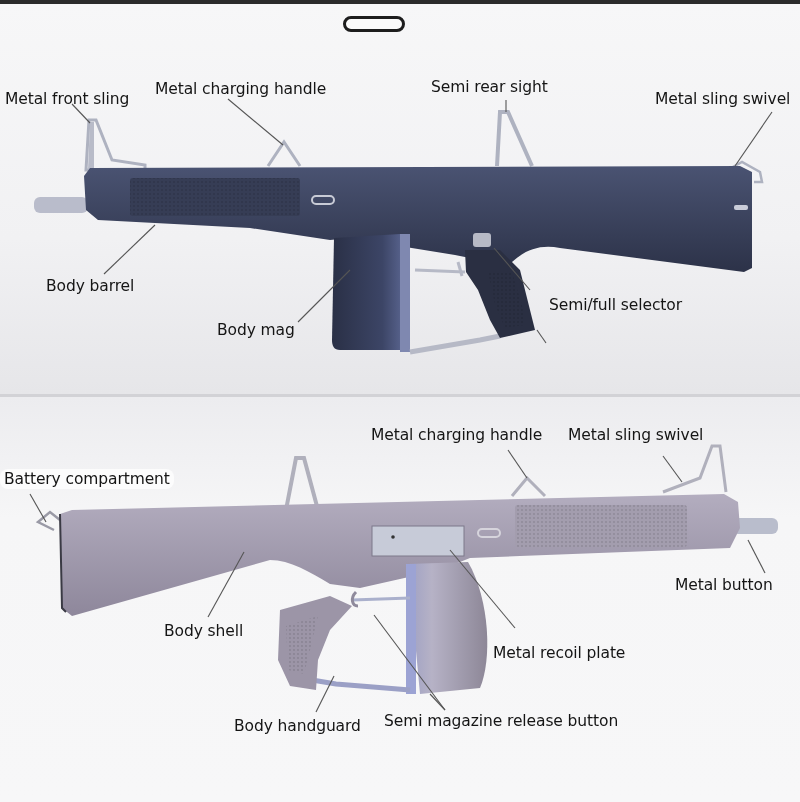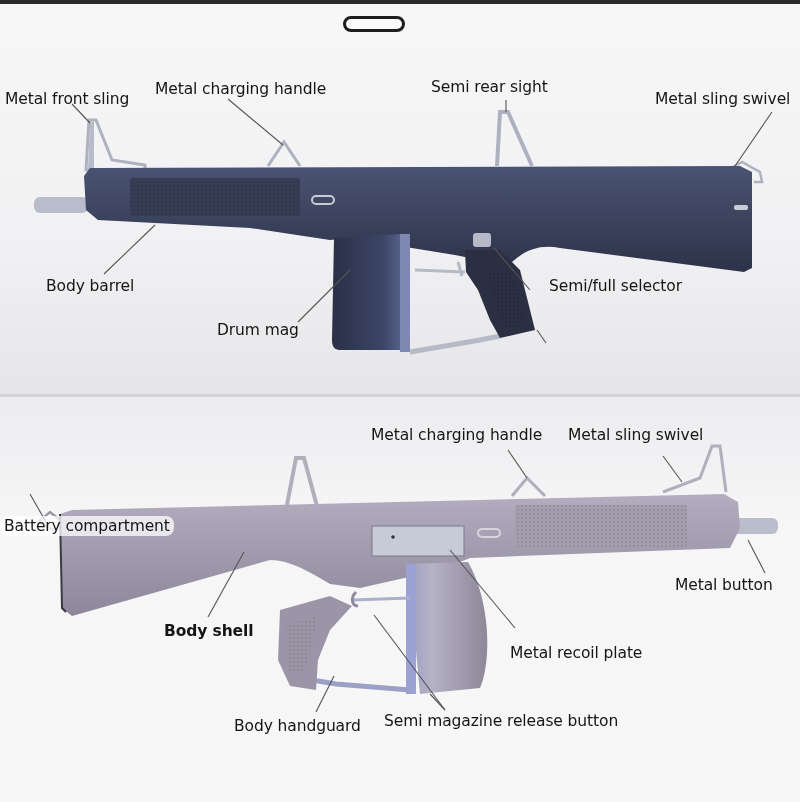--- a/index.html
+++ b/index.html
@@ -144,23 +144,23 @@
     <line x1="445" y1="710" x2="374" y2="615"></line>
     <line x1="445" y1="710" x2="430" y2="694"></line>
   </g>
 </svg>
 
 <div class="label" style="left:5px;top:89px;">Metal front sling</div>
 <div class="label" style="left:155px;top:79px;">Metal charging handle</div>
 <div class="label" style="left:431px;top:77px;">Semi rear sight</div>
 <div class="label" style="left:655px;top:89px;">Metal sling swivel</div>
 <div class="label" style="left:46px;top:276px;">Body barrel</div>
-<div class="label" style="left:217px;top:320px;">Drum mag</div>
-<div class="label" style="left:549px;top:276px;text-align:right;">Semi/full selector</div>
+<div class="label" style="left:217px;top:320px;">Body mag</div>
+<div class="label" style="left:549px;top:295px;text-align:right;">Semi/full selector</div>
 
 <div class="label" style="left:371px;top:425px;">Metal charging handle</div>
 <div class="label" style="left:568px;top:425px;">Metal sling swivel</div>
-<div class="label hl" style="left:4px;top:469px;margin-top:47px;">Battery compartment</div>
+<div class="label hl" style="left:4px;top:469px;">Battery compartment</div>
 <div class="label" style="left:675px;top:575px;">Metal button</div>
-<div class="label" style="left:164px;top:621px;font-weight:bold;">Body shell</div>
-<div class="label" style="left:510px;top:643px;">Metal recoil plate</div>
+<div class="label" style="left:164px;top:621px;">Body shell</div>
+<div class="label" style="left:493px;top:643px;">Metal recoil plate</div>
 <div class="label" style="left:234px;top:716px;">Body handguard</div>
 <div class="label" style="left:384px;top:711px;">Semi magazine release button</div>
 
 </body></html>

